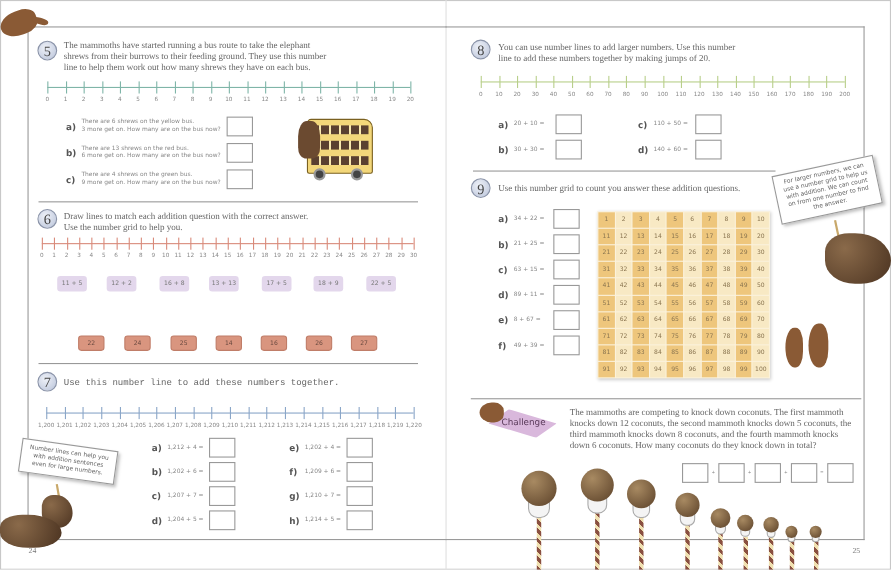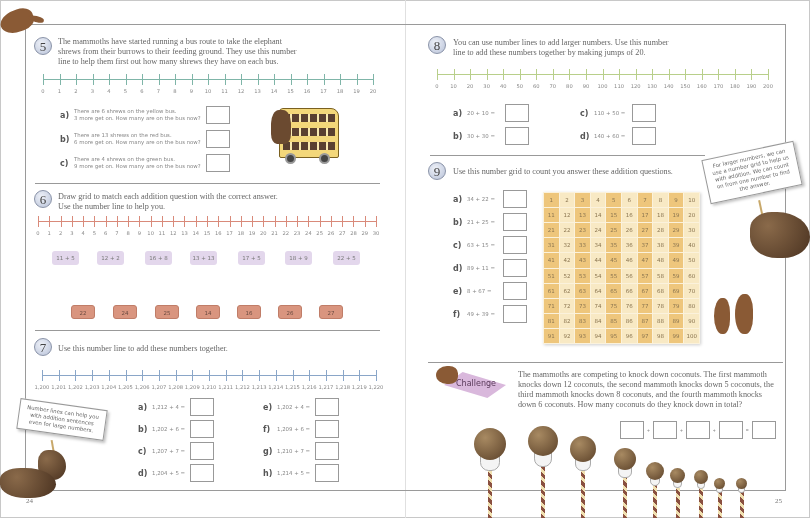--- a/index.html
+++ b/index.html
@@ -66,21 +66,21 @@
 
 <div class="outer-edge"></div>
 <div class="spine"></div>
 <div class="page-frame" id="left-frame"></div>
 <div class="page-frame" id="right-frame"></div>
 
 <div class="critter" style="left:0;top:10px;width:34px;height:22px;transform:rotate(-20deg);"></div>
 <div class="critter" style="left:28px;top:16px;width:16px;height:6px;transform:rotate(15deg);"></div>
 
 <div class="qnum" style="left:34px;top:37px;">5</div>
-<div class="instr" style="left:58px;top:37px;width:245px;">The mammoths have started running a bus route to take the elephant shrews from their burrows to their feeding ground. They use this number line to help them first out how many shrews they have on each bus.</div>
+<div class="instr" style="left:58px;top:37px;width:245px;">The mammoths have started running a bus route to take the elephant shrews from their burrows to their feeding ground. They use this number line to help them work out how many shrews they have on each bus.</div>
 <div class="numline" id="nl5" style="left:43px;top:74px;width:330px;height:24px;">
     <div class="axis" style="background: rgb(127, 181, 168);"></div>
     <div class="tick" style="left: 0px; background: rgb(127, 181, 168);"></div>
     <div class="lbl" style="left: 0px;">0</div>
     <div class="tick" style="left: 16.5px; background: rgb(127, 181, 168);"></div>
     <div class="lbl" style="left: 16.5px;">1</div>
     <div class="tick" style="left: 33px; background: rgb(127, 181, 168);"></div>
     <div class="lbl" style="left: 33px;">2</div>
     <div class="tick" style="left: 49.5px; background: rgb(127, 181, 168);"></div>
     <div class="lbl" style="left: 49.5px;">3</div>
@@ -153,22 +153,22 @@
   <div class="row" style="top:24px;"></div>
   <div class="row" style="top:38px;"></div>
   <div class="mammoth"></div>
   <div class="wheel" style="left:14px;"></div>
   <div class="wheel" style="left:48px;"></div>
 </div>
 
 <div class="divider" style="left:35px;top:183px;width:345px;"></div>
 
 <div class="qnum" style="left:34px;top:190px;">6</div>
-<div class="instr" style="left:58px;top:192px;width:320px;">Draw grid to match each addition question with the correct answer.</div>
-<div class="instr" style="left:58px;top:202px;width:320px;">Use the number line to help you.</div>
+<div class="instr" style="left:58px;top:192px;width:320px;">Draw lines to match each addition question with the correct answer.</div>
+<div class="instr" style="left:58px;top:202px;width:320px;">Use the number grid to help you.</div>
 <div class="numline" id="nl6" style="left:38px;top:216px;width:338px;height:24px;">
     <div class="axis" style="background: rgb(217, 138, 122);"></div>
     <div class="tick" style="left: 0px; background: rgb(217, 138, 122);"></div>
     <div class="lbl" style="left: 0px;">0</div>
     <div class="tick" style="left: 11.2667px; background: rgb(217, 138, 122);"></div>
     <div class="lbl" style="left: 11.2667px;">1</div>
     <div class="tick" style="left: 22.5333px; background: rgb(217, 138, 122);"></div>
     <div class="lbl" style="left: 22.5333px;">2</div>
     <div class="tick" style="left: 33.8px; background: rgb(217, 138, 122);"></div>
     <div class="lbl" style="left: 33.8px;">3</div>
@@ -241,21 +241,21 @@
     <div class="chip a" style="left: 155px; top: 305px;">25</div>
     <div class="chip a" style="left: 196px; top: 305px;">14</div>
     <div class="chip a" style="left: 237px; top: 305px;">16</div>
     <div class="chip a" style="left: 278px; top: 305px;">26</div>
     <div class="chip a" style="left: 319px; top: 305px;">27</div>
   </div>
 
 <div class="divider" style="left:35px;top:330px;width:345px;"></div>
 
 <div class="qnum" style="left:34px;top:338px;">7</div>
-<div class="instr" style="left:58px;top:344px;width:320px;">Use this number line to add these numbers together.</div>
+<div class="instr" style="left:58px;top:344px;width:320px;font-family:Liberation Mono, monospace;">Use this number line to add these numbers together.</div>
 <div class="numline" id="nl7" style="left:42px;top:370px;width:334px;height:24px;">
     <div class="axis" style="background: rgb(138, 166, 200);"></div>
     <div class="tick" style="left: 0px; background: rgb(138, 166, 200);"></div>
     <div class="lbl" style="left: 0px;">1,200</div>
     <div class="tick" style="left: 16.7px; background: rgb(138, 166, 200);"></div>
     <div class="lbl" style="left: 16.7px;">1,201</div>
     <div class="tick" style="left: 33.4px; background: rgb(138, 166, 200);"></div>
     <div class="lbl" style="left: 33.4px;">1,202</div>
     <div class="tick" style="left: 50.1px; background: rgb(138, 166, 200);"></div>
     <div class="lbl" style="left: 50.1px;">1,203</div>

